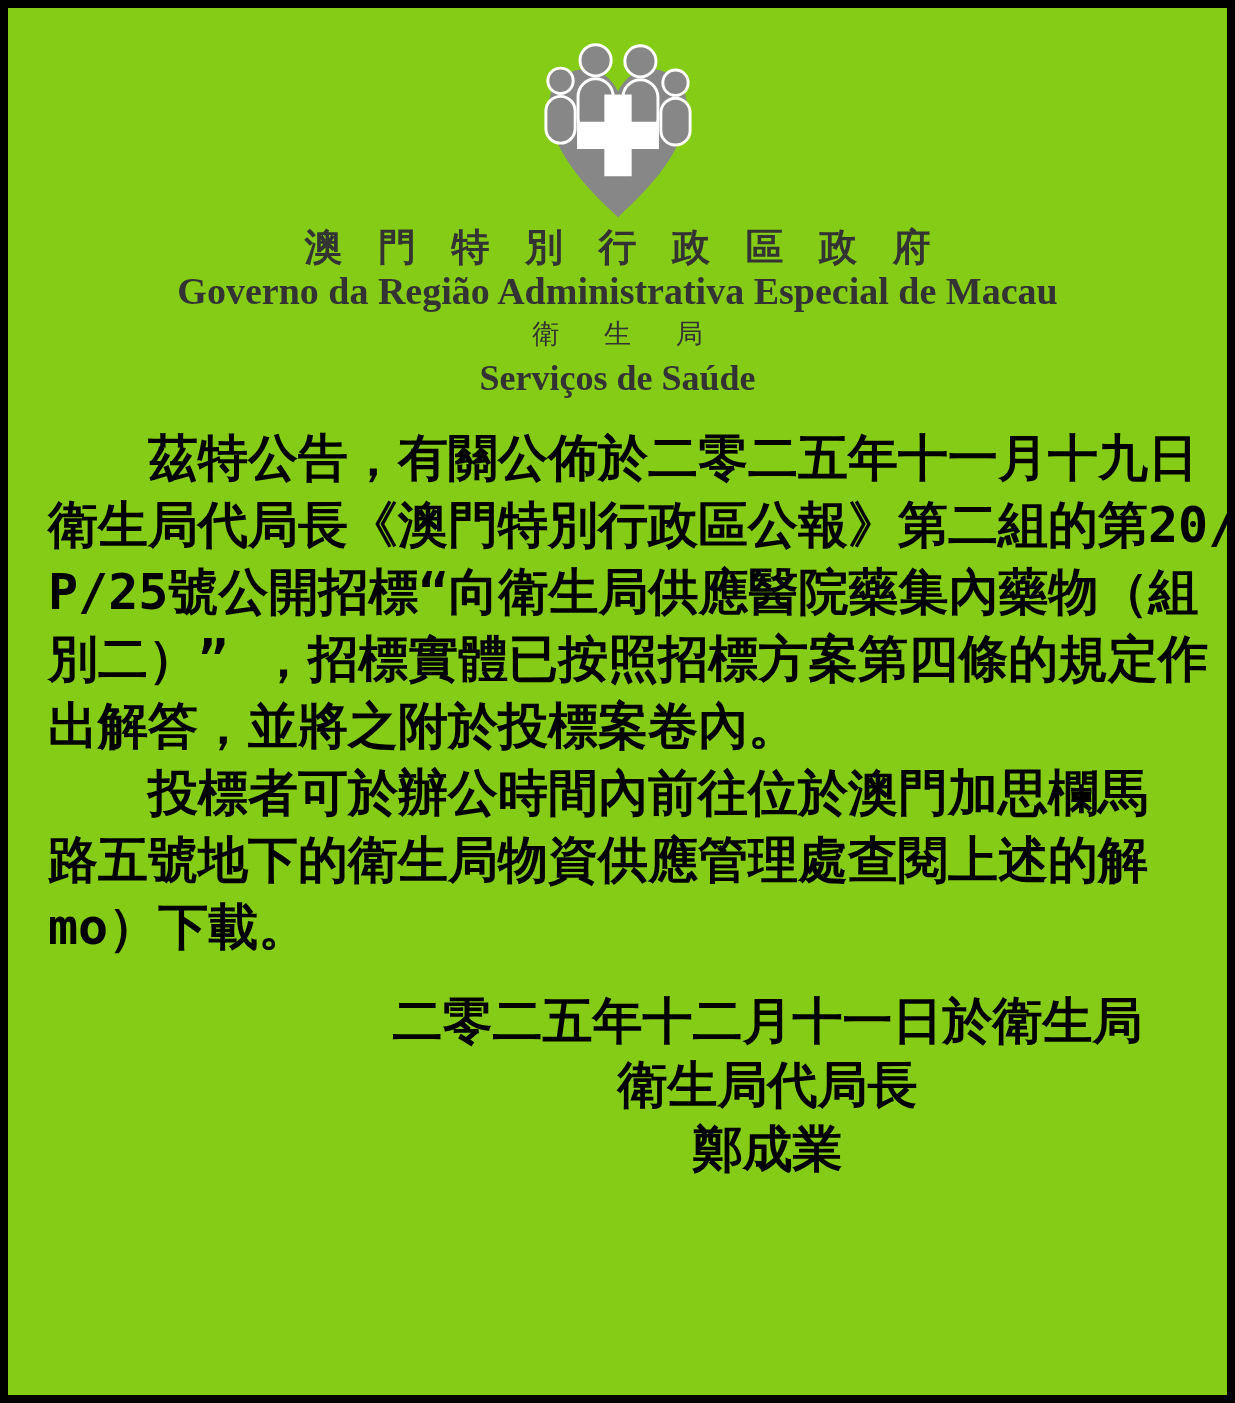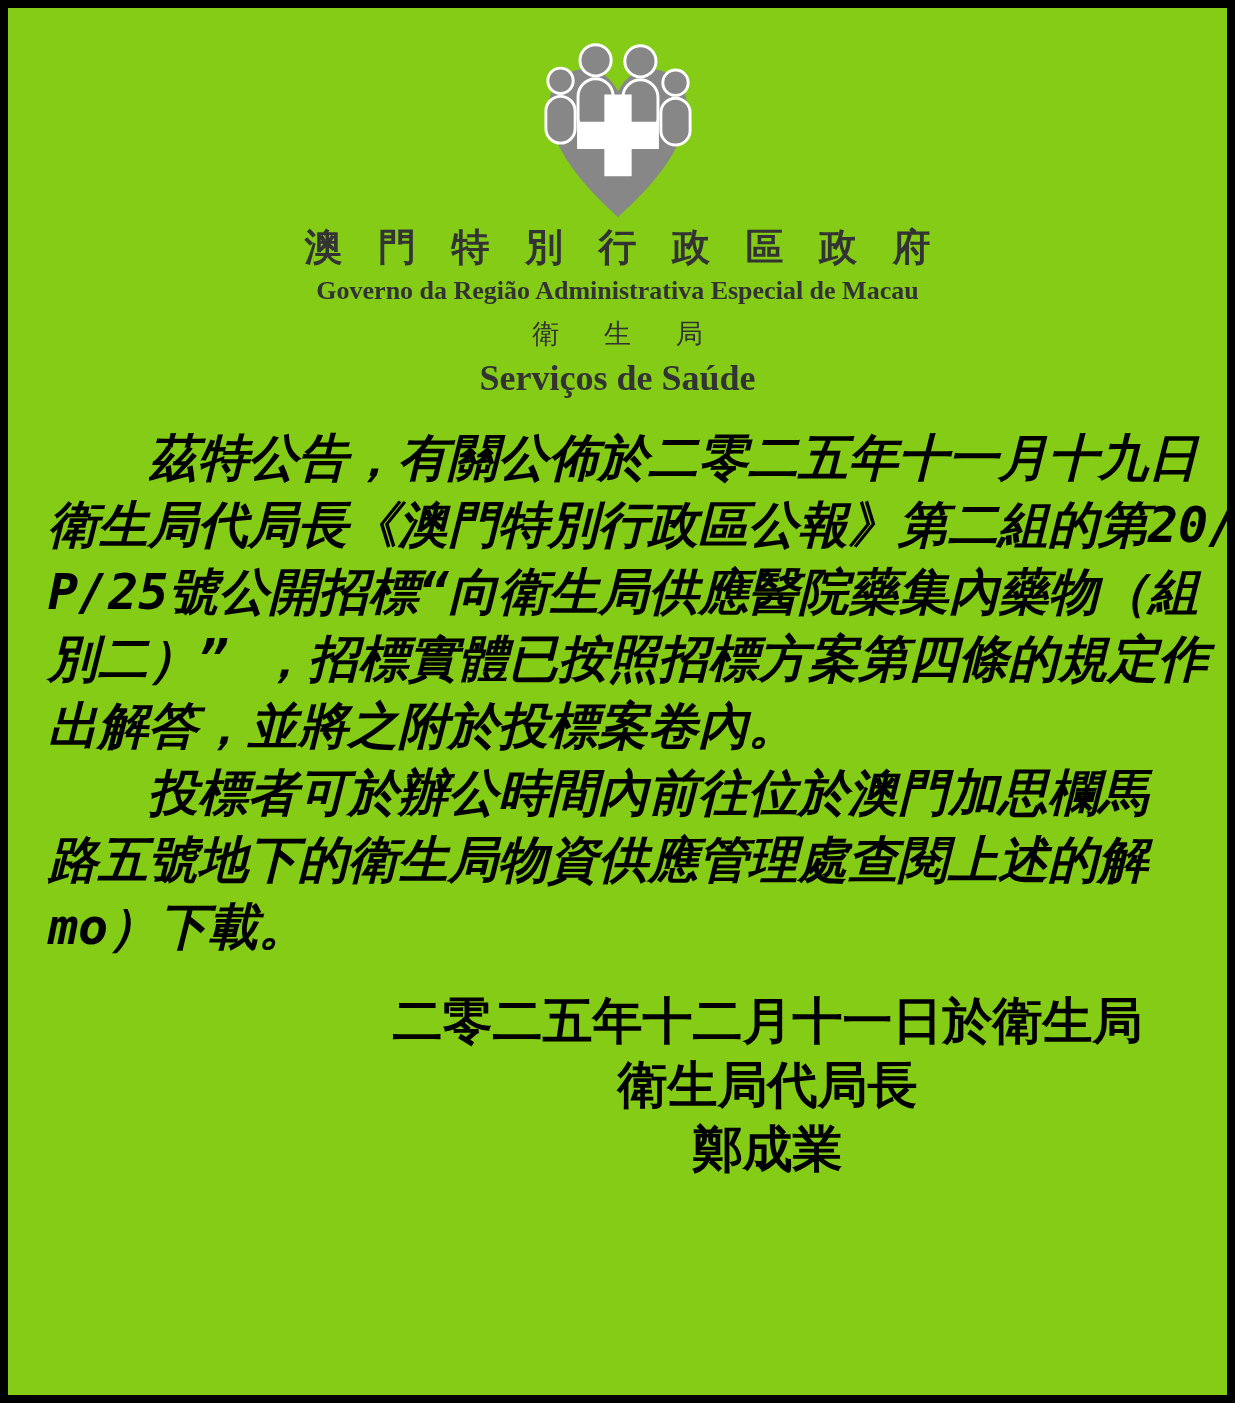--- a/index.html
+++ b/index.html
@@ -21,21 +21,21 @@
     height: 190px;
   }
   
   .hdr {
     text-align: center;
     color: #333333;
     font-family: "Liberation Serif", serif;
     white-space: nowrap;
   }
   .hdr-gov-zh  { font-size: 38px; line-height: 46px; letter-spacing: 13px; font-weight: 600; text-indent: 13px; }
-  .hdr-gov-pt  { font-size: 26px; line-height: 42px; font-weight: 700; }
+  .hdr-gov-pt  { font-size: 38px; line-height: 42px; font-weight: 700; }
   .hdr-dept-zh { font-size: 27px; line-height: 45px; letter-spacing: 19px; font-weight: 400; text-indent: 19px; }
   .hdr-dept-pt { font-size: 36px; line-height: 42px; font-weight: 700; }
   
   .doc-title {
     margin: 28px 0 0 0;
     text-align: center;
     font-family: "Liberation Serif", serif;
     font-size: 94px;
     line-height: 105px;
     font-weight: 900;
@@ -45,21 +45,20 @@
   .doc-body { margin-top: 26px; padding: 0 40px; }
   .body-line {
     font-family: "DejaVu Sans Mono", "Liberation Sans", sans-serif;
     font-size: 50px;
     line-height: 67px;
     height: 67px;
     font-weight: 700;
     color: #000000;
     white-space: nowrap;
     letter-spacing: 0px;
-    font-style: italic;
   }
   .indent { text-indent: 100px; }
   
   .signoff {
     margin-top: 28px;
     width: 100%;
     text-align: center;
     transform: translateX(150px);
   }
   .signoff-line {

